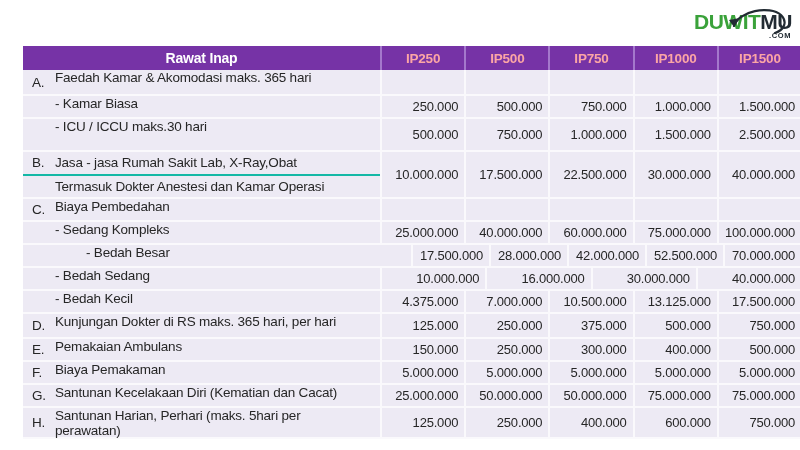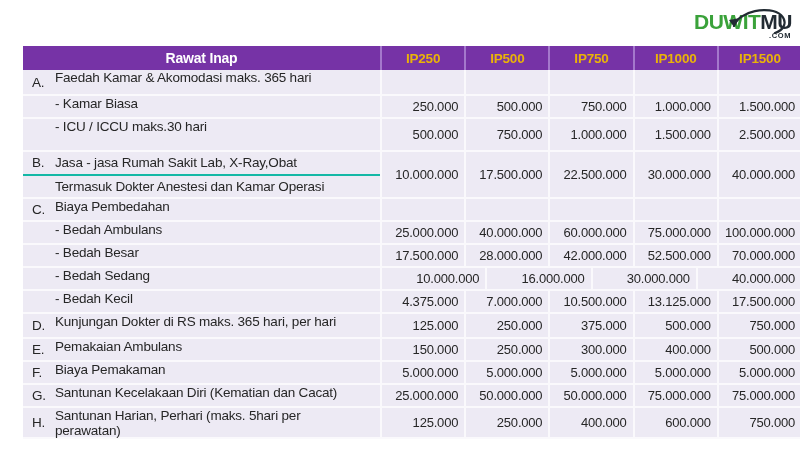--- a/index.html
+++ b/index.html
@@ -26,21 +26,21 @@
 
   
   .tbl{position:absolute;left:12px;top:46px;width:778px;margin-left:11px;}
   .thead{display:flex;height:24px;background:#7633a6;}
   .th-label{
     width:357px;display:flex;align-items:center;justify-content:center;
     color:#ffffff;font-weight:700;font-size:14px;letter-spacing:-0.2px;
   }
   .th-val{
     flex:1;display:flex;align-items:center;justify-content:center;
-    color:#eab308;font-weight:700;font-size:13.5px;letter-spacing:-0.2px;
+    color:#fca5a5;font-weight:700;font-size:13.5px;letter-spacing:-0.2px;
     border-left:2px solid #a478cc;box-sizing:border-box;
   }
 
   .trow{
     display:flex;background:#edeaf4;border-bottom:2px solid #faf9fc;box-sizing:border-box;
   }
   .left{width:357px;display:flex;}
   .left.col{flex-direction:column;}
   .lline{flex:1;display:flex;align-items:center;}
   .lline.split{border-top:2px solid #14b8a6;}
@@ -150,30 +150,30 @@
           <div class="val"></div>
           <div class="val"></div>
           <div class="val"></div>
           <div class="val"></div>
           <div class="val"></div>
         </div>
         <div class="trow" style="height: 23px;">
           <div class="left">
             <div class="letter"></div>
             <div class="label">
-              <div>- Bedah Ambulans</div>
+              <div>- Sedang Kompleks</div>
             </div>
           </div>
           <div class="val">25.000.000</div>
           <div class="val">40.000.000</div>
           <div class="val">60.000.000</div>
           <div class="val">75.000.000</div>
           <div class="val">100.000.000</div>
         </div>
-        <div class="trow" style="height: 23px;">
+        <div class="trow" style="height: 23px; padding-left: 31px;">
           <div class="left">
             <div class="letter"></div>
             <div class="label">
               <div>- Bedah Besar</div>
             </div>
           </div>
           <div class="val">17.500.000</div>
           <div class="val">28.000.000</div>
           <div class="val">42.000.000</div>
           <div class="val">52.500.000</div>

